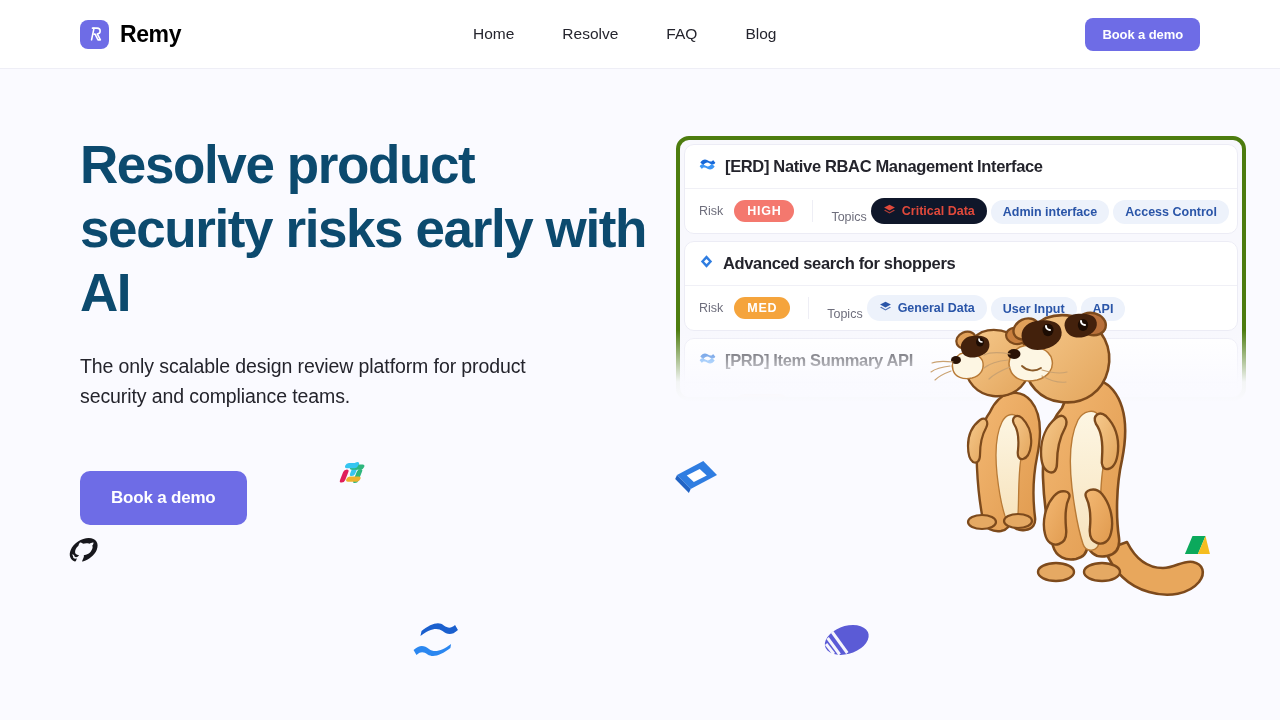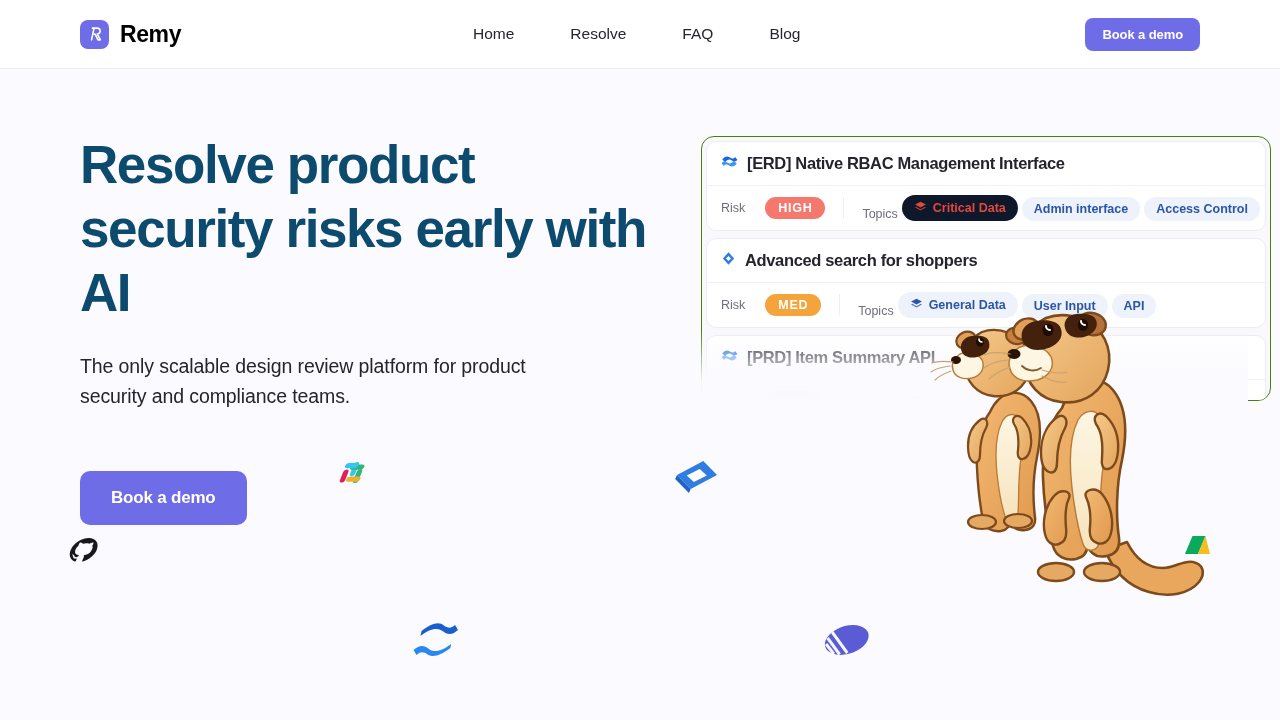--- a/index.html
+++ b/index.html
@@ -23,21 +23,21 @@
     background: #ffffff; border-bottom: 1px solid #eeeef6;
     display: flex; align-items: center; z-index: 40;
   }
   .brand { position: absolute; left: 80px; display: flex; align-items: center; gap: 11px; }
   .logo-mark {
     width: 29px; height: 29px; border-radius: 8px; background: #6e6ce6;
     display: flex; align-items: center; justify-content: center; flex: none;
   }
   .brand-name { font-size: 23px; font-weight: 700; color: #000000; letter-spacing: -0.4px; }
 
-  .nav { position: absolute; left: 465px; display: flex; align-items: center; gap: 12px; }
+  .nav { position: absolute; left: 465px; display: flex; align-items: center; gap: 4px; }
   .nav a {
     font-size: 15.5px; color: #25252e; text-decoration: none; font-weight: 500;
     padding: 8px 22px;
   }
   .nav a:first-child { padding-left: 8px; }
 
   .btn-demo-top {
     position: absolute; right: 80px; background: #6e6ce6; color: #fff;
     border: none; border-radius: 8px; padding: 9px 17px;
     font-size: 13px; font-weight: 700; font-family: "Liberation Sans", sans-serif;
@@ -56,35 +56,35 @@
   }
   .btn-demo-hero {
     margin-top: 60px; background: #6e6ce6; color: #fff; border: none;
     border-radius: 10px; padding: 17px 31px; font-size: 17px; font-weight: 700;
     font-family: "Liberation Sans", sans-serif; cursor: pointer; letter-spacing: -0.2px;
   }
 
   
   .cards-panel {
     position: absolute; left: 676px; top: 136px; width: 570px; height: 265px;
-    border: 1px solid #4d7c0f; border-radius: 13px; background: #f8f8fd;
-    padding: 4px; z-index: 18; overflow: hidden; margin-left: 25px;
+    border: 4px solid #4d7c0f; border-radius: 13px; background: #f8f8fd;
+    padding: 4px; z-index: 18; overflow: hidden;
   }
   .cards-mask { position: relative; width: 100%; }
   .card {
     background: #ffffff; border: 1px solid #ececf5; border-radius: 10px;
     margin-bottom: 7px; overflow: hidden;
   }
   .card-title-row {
     display: flex; align-items: center; gap: 9px;
     padding: 12px 14px; border-bottom: 1px solid #f0f0f6;
   }
   .card-title { font-size: 16.5px; font-weight: 700; color: #24242c; letter-spacing: -0.35px; white-space: nowrap; }
   .card-meta-row { display: flex; align-items: center; padding: 9px 14px; }
-  .risk-group { display: flex; align-items: center; gap: 20px; padding-right: 18px; border-right: 1px solid #eeeef5; }
+  .risk-group { display: flex; align-items: center; gap: 11px; padding-right: 18px; border-right: 1px solid #eeeef5; }
   .meta-label { font-size: 12.5px; color: #6e6e7c; }
   .risk-pill {
     border-radius: 999px; padding: 4px 13px; font-size: 12.5px; font-weight: 600;
     color: #ffffff; letter-spacing: 0.7px;
   }
   .risk-HIGH { background: #f4786e; }
   .risk-MED  { background: #f5a43c; }
   .topics-group { display: flex; align-items: flex-end; gap: 4px; padding-left: 18px; }
   .chip {
     display: inline-flex; align-items: center; gap: 6px; border-radius: 999px;

